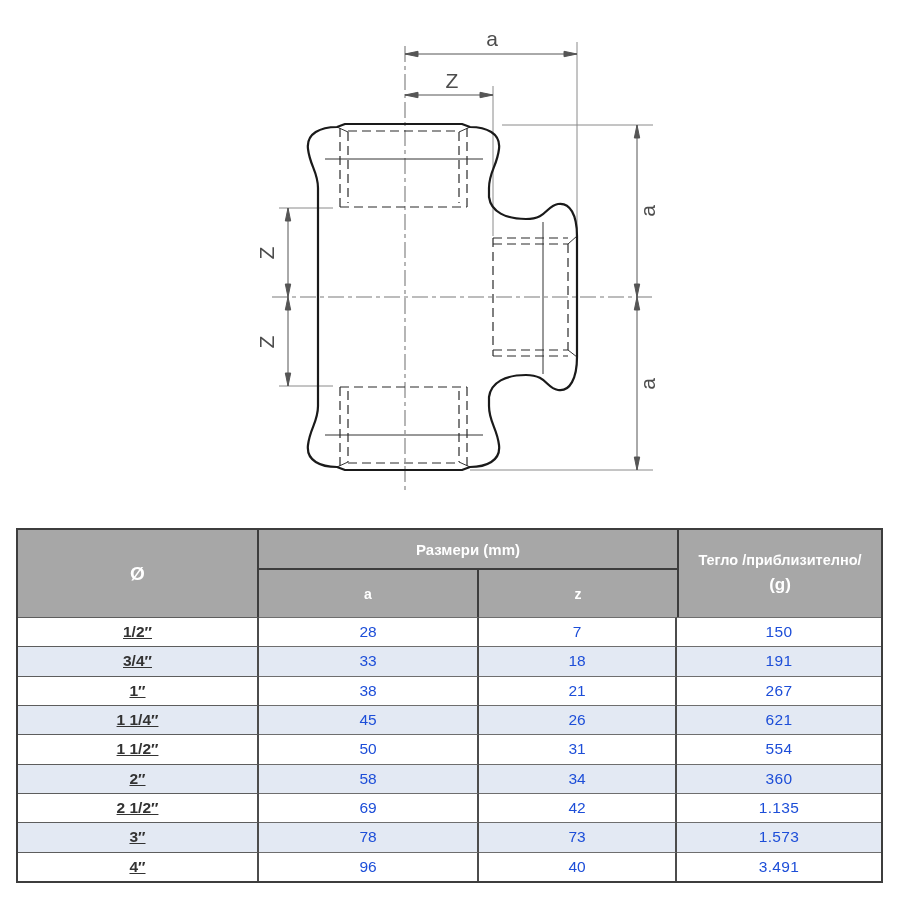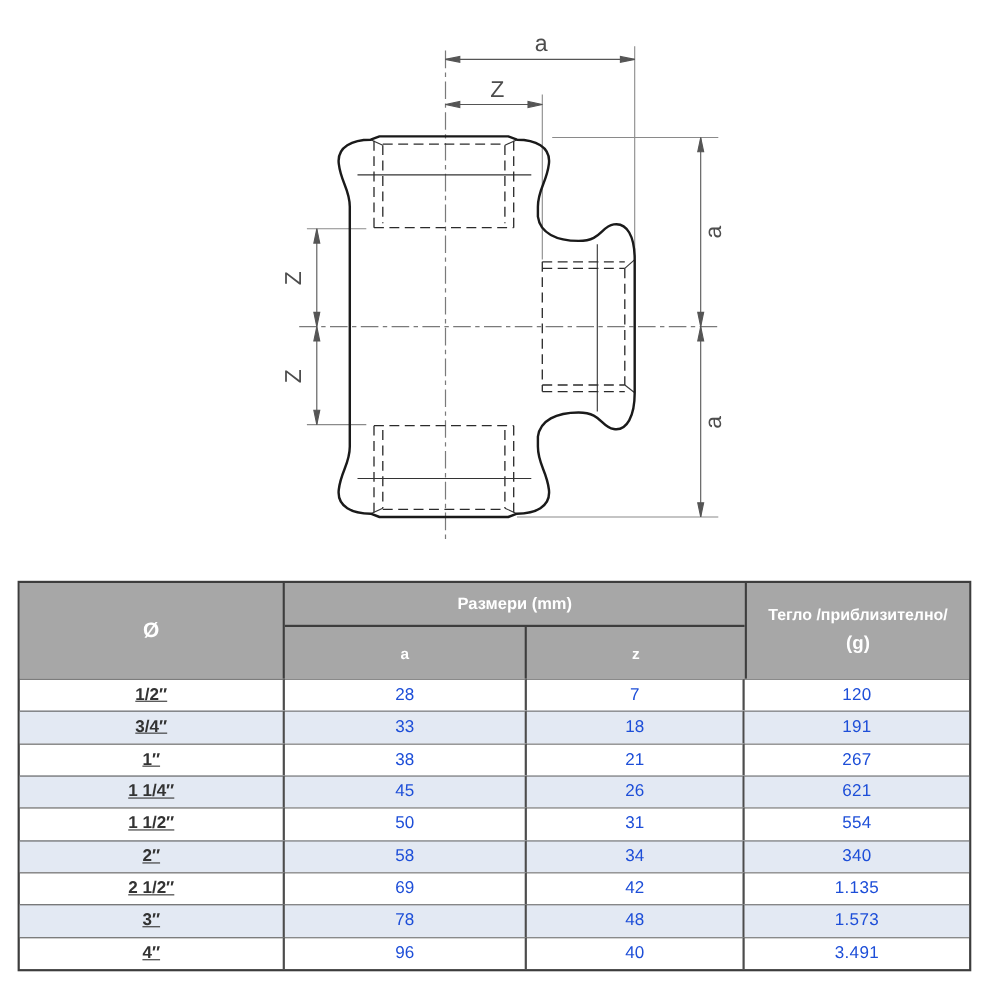--- a/index.html
+++ b/index.html
@@ -158,21 +158,21 @@
     <div class="cell hdr c-z">z</div>
     <div class="cell hdr c-w">
       <span>Тегло /приблизително/</span>
       <span class="gline">(g)</span>
     </div>
 
     <div class="row">
       <div class="cell">1/2″</div>
       <div class="cell">28</div>
       <div class="cell">7</div>
-      <div class="cell">120</div>
+      <div class="cell">150</div>
     </div>
     <div class="row">
       <div class="cell">3/4″</div>
       <div class="cell">33</div>
       <div class="cell">18</div>
       <div class="cell">191</div>
     </div>
     <div class="row">
       <div class="cell">1″</div>
       <div class="cell">38</div>
@@ -188,32 +188,32 @@
     <div class="row">
       <div class="cell">1 1/2″</div>
       <div class="cell">50</div>
       <div class="cell">31</div>
       <div class="cell">554</div>
     </div>
     <div class="row">
       <div class="cell">2″</div>
       <div class="cell">58</div>
       <div class="cell">34</div>
-      <div class="cell">340</div>
+      <div class="cell">360</div>
     </div>
     <div class="row">
       <div class="cell">2 1/2″</div>
       <div class="cell">69</div>
       <div class="cell">42</div>
       <div class="cell">1.135</div>
     </div>
     <div class="row">
       <div class="cell">3″</div>
       <div class="cell">78</div>
-      <div class="cell">48</div>
+      <div class="cell">73</div>
       <div class="cell">1.573</div>
     </div>
     <div class="row">
       <div class="cell">4″</div>
       <div class="cell">96</div>
       <div class="cell">40</div>
       <div class="cell">3.491</div>
     </div>
   </div>
 </div>

